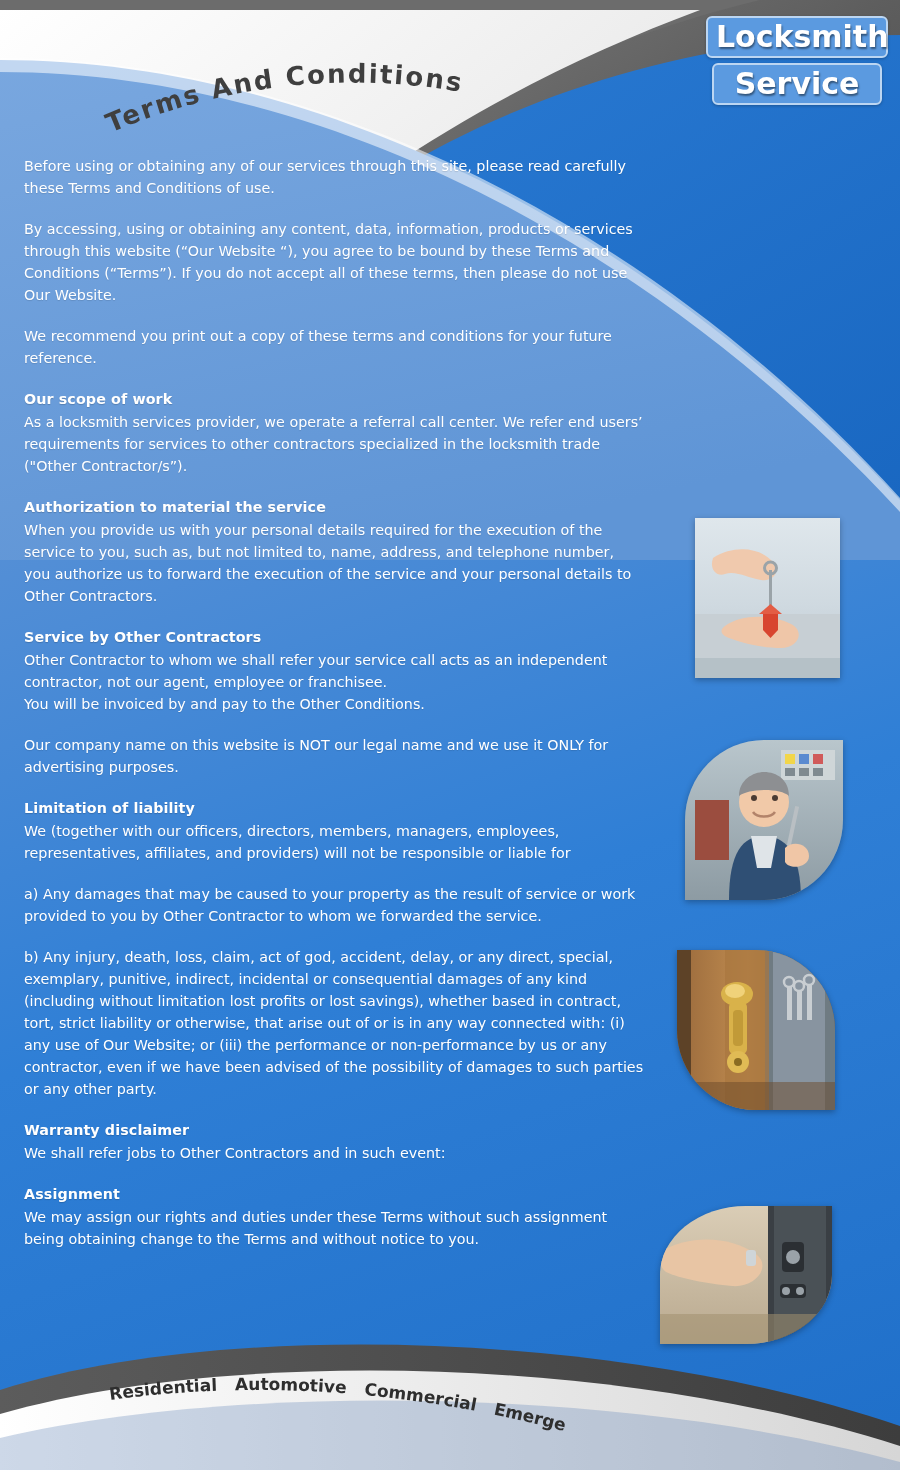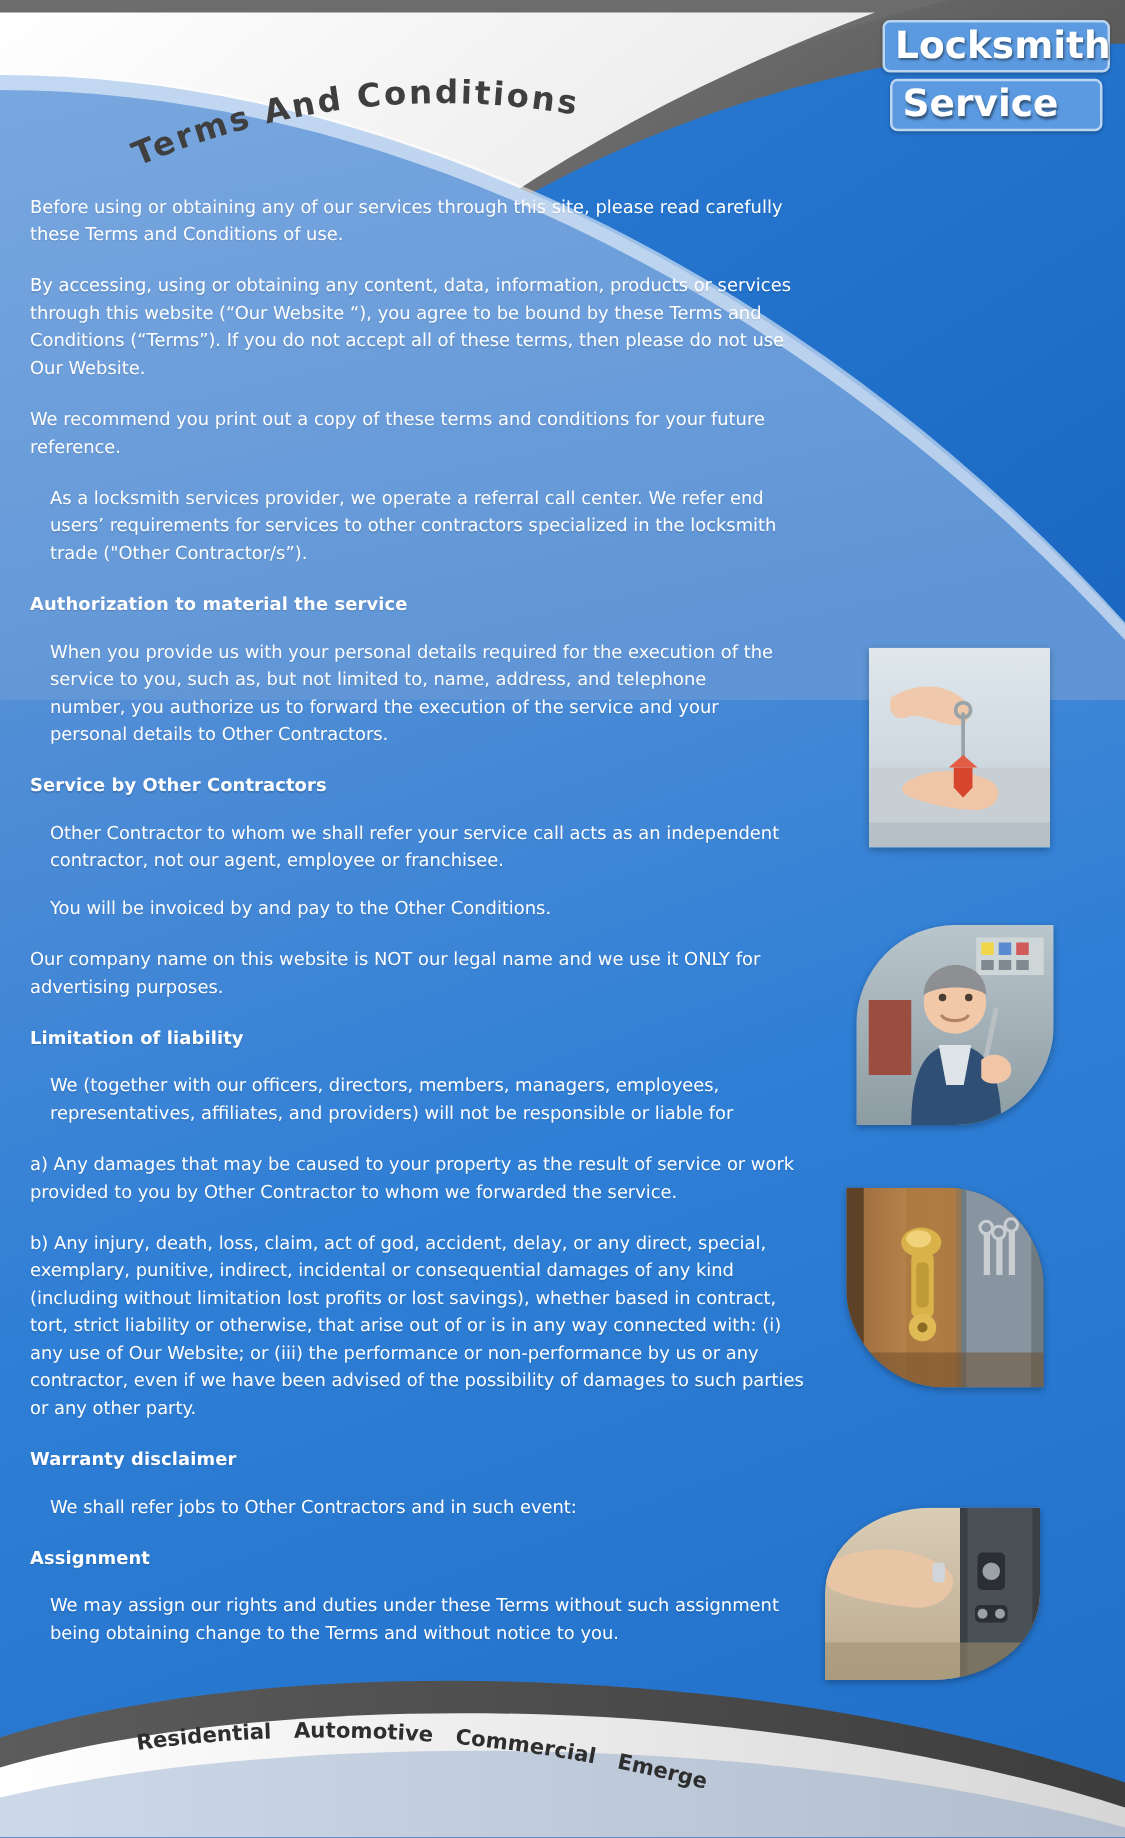--- a/index.html
+++ b/index.html
@@ -56,21 +56,21 @@
     font-weight: bold;
     font-size: 14.3px;
     margin: 0 0 1px 0;
     letter-spacing: .1px;
     text-shadow: 0 1px 1px rgba(0,0,0,.18);
   }
   .block {
     margin: 0 0 19px 0;
   }
   .block p {
-    margin: 16px;
+    margin: 0;
     text-shadow: 0 1px 1px rgba(0,0,0,.12);
   }
 
   
   .title-arc {
     position: absolute;
     top: 60px;
     left: 95px;
     width: 420px;
     height: 80px;
@@ -83,21 +83,21 @@
     fill: #3f3f3f;
     letter-spacing: 2px;
   }
 
   
   .logo {
     position: absolute;
     top: 16px;
     right: 12px;
     width: 182px;
-    text-align: left;
+    text-align: center;
     z-index: 9;
   }
   .logo-line {
     display: block;
     background: #5b9ae0;
     border: 2px solid #bcd6f2;
     border-radius: 6px;
     color: #ffffff;
     font-family: "DejaVu Sans", sans-serif;
     font-weight: bold;
@@ -196,20 +196,21 @@
     <span class="logo-line second">Service</span>
   </div>
 
   <div class="content">
 
     <p class="para">Before using or obtaining any of our services through this site, please read carefully these Terms and Conditions of use.</p>
     <p class="para">By accessing, using or obtaining any content, data, information, products or services through this website (“Our Website “), you agree to be bound by these Terms and Conditions (“Terms”). If you do not accept all of these terms, then please do not use Our Website.</p>
     <p class="para">We recommend you print out a copy of these terms and conditions for your future reference.</p>
 
     <div class="block">
+      <div class="heading">Our scope of work</div>
       <p>As a locksmith services provider, we operate a referral call center. We refer end users’ requirements for services to other contractors specialized in the locksmith trade ("Other Contractor/s”).</p>
     </div>
 
     <div class="block">
       <div class="heading">Authorization to material the service</div>
       <p>When you provide us with your personal details required for the execution of the service to you, such as, but not limited to, name, address, and telephone number, you authorize us to forward the execution of the service and your personal details to Other Contractors.</p>
     </div>
 
     <div class="block">
       <div class="heading">Service by Other Contractors</div>

